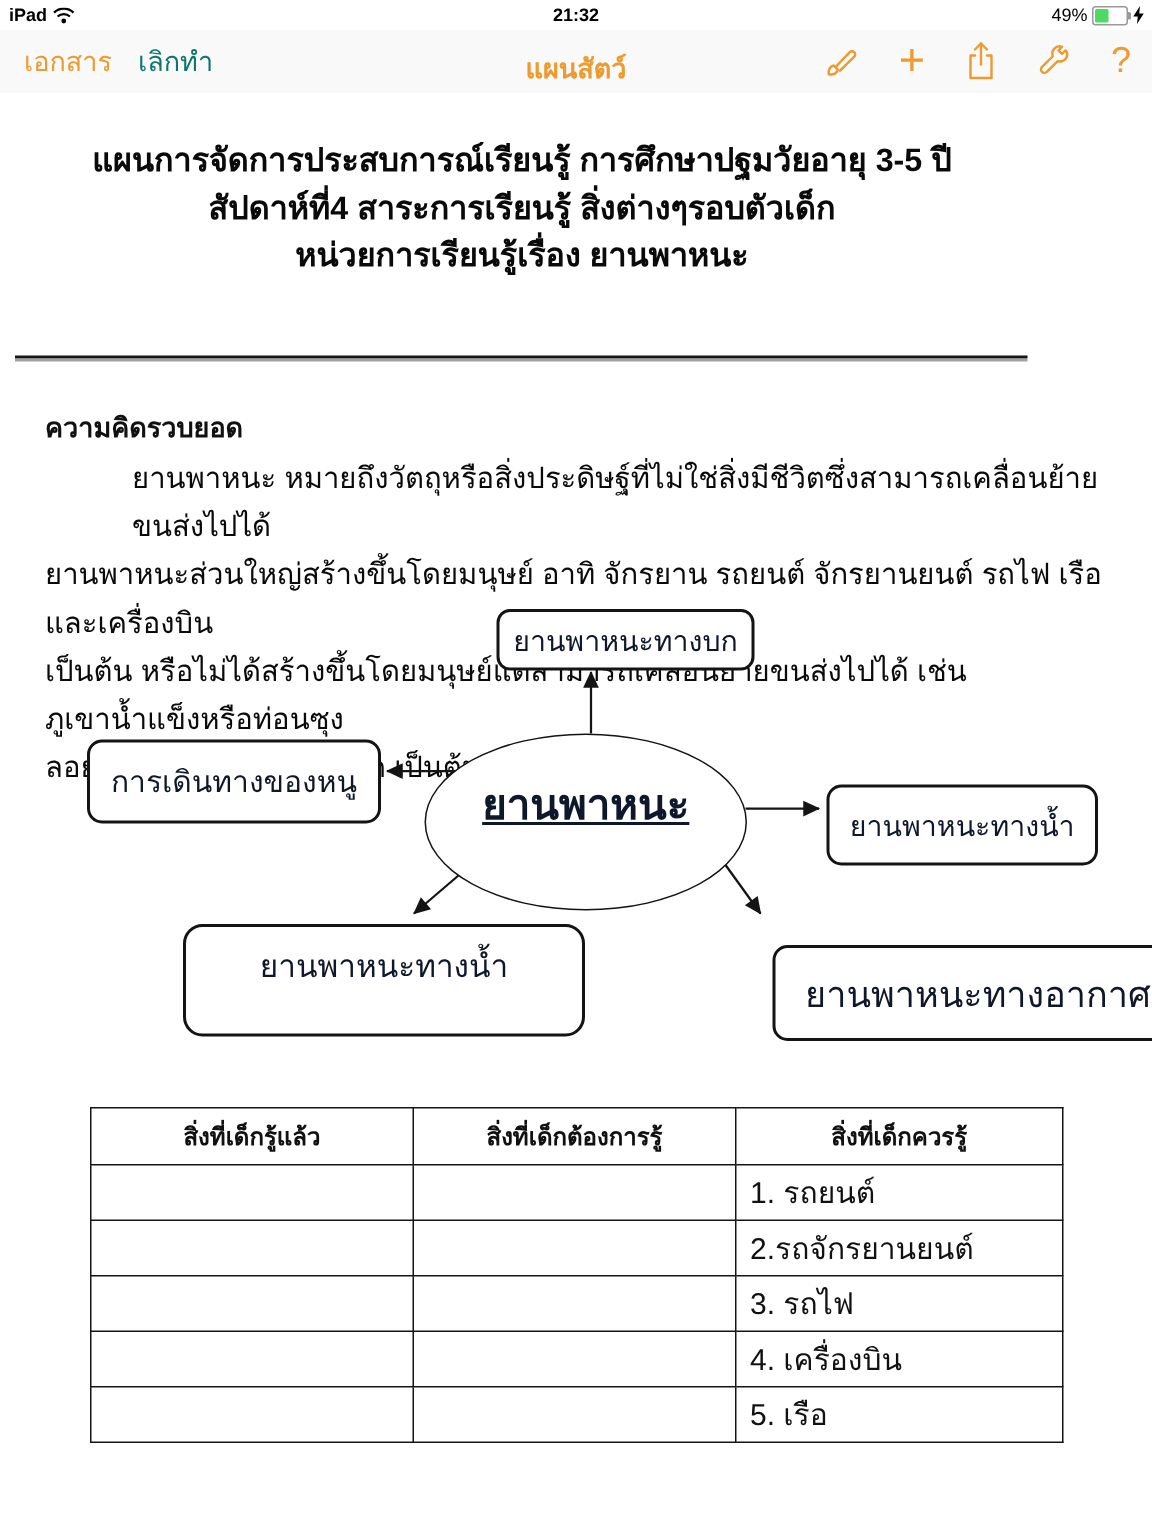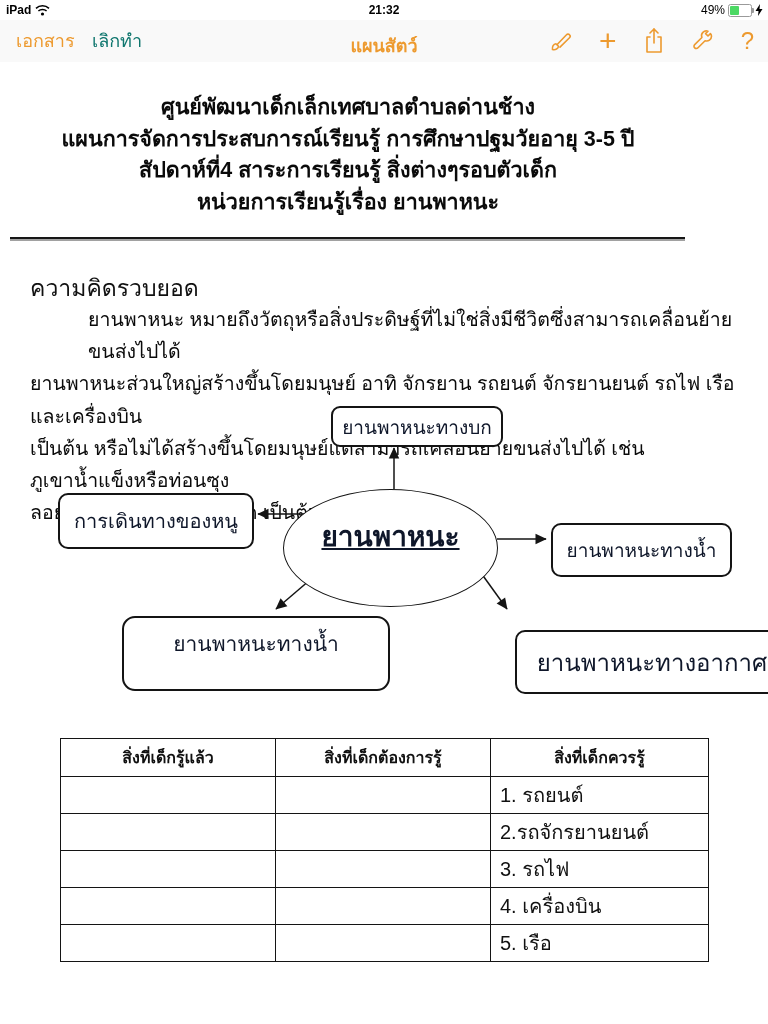--- a/index.html
+++ b/index.html
@@ -26,21 +26,21 @@
   .tb-icon{background:none;border:none;padding:0;cursor:pointer;display:flex;align-items:center;justify-content:center;}
   .glyph-plus{font-size:30px;font-weight:300;line-height:28px;}
   .glyph-q{font-size:24px;font-weight:400;line-height:28px;}
 
   
   .doc{position:absolute;left:0;top:62px;width:768px;height:962px;background:#fff;}
   .title-block{position:absolute;left:10px;top:30px;width:676px;text-align:center;
                font-weight:700;font-size:21.5px;line-height:31.5px;color:#0a0a0a;}
   .rule{position:absolute;left:10px;top:175px;width:675px;height:0;
         border-top:2px solid #161616;box-shadow:0 2px 0 rgba(130,130,130,.75);}
-  .section-heading{position:absolute;left:30px;top:208px;font-size:23px;font-weight:400;}
+  .section-heading{position:absolute;left:30px;top:208px;font-size:18px;font-weight:700;}
   .para{position:absolute;left:30px;top:241px;width:714px;font-size:19.5px;line-height:32.2px;color:#0a0a0a;}
   .para .indent{padding-left:58px;}
 
   
   .shape{position:absolute;border:2px solid #141414;border-radius:10px;background:#fff;
          display:flex;align-items:center;justify-content:center;text-align:center;color:#0f172a;}
   .sh-top{left:331px;top:344px;width:168px;height:37px;border-radius:9px;font-size:19px;}
   .sh-left{left:58px;top:431px;width:192px;height:52px;font-size:20px;}
   .ellipse{left:283px;top:427px;width:213px;height:116px;border-radius:50%;border-width:1.5px;
            align-items:flex-start;}
@@ -112,21 +112,20 @@
       </button>
       <button class="tb-icon">
         <span class="glyph-q" style="color:#ed9a2f;">?</span>
       </button>
     </div>
   </div>
 
   <div class="doc">
 
     <div class="title-block">
-      <div>ศูนย์พัฒนาเด็กเล็กเทศบาลตำบลด่านช้าง</div>
       <div>แผนการจัดการประสบการณ์เรียนรู้ การศึกษาปฐมวัยอายุ 3-5 ปี</div>
       <div>สัปดาห์ที่4 สาระการเรียนรู้ สิ่งต่างๆรอบตัวเด็ก</div>
       <div>หน่วยการเรียนรู้เรื่อง ยานพาหนะ</div>
     </div>
 
     <div class="rule"></div>
 
     <div class="section-heading">ความคิดรวบยอด</div>
 
     <div class="para">

